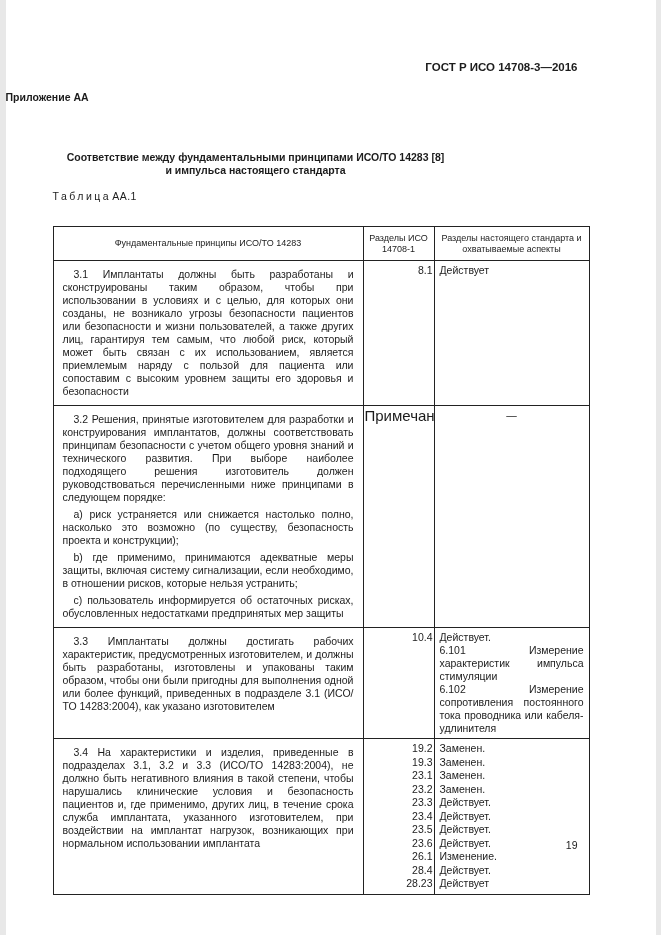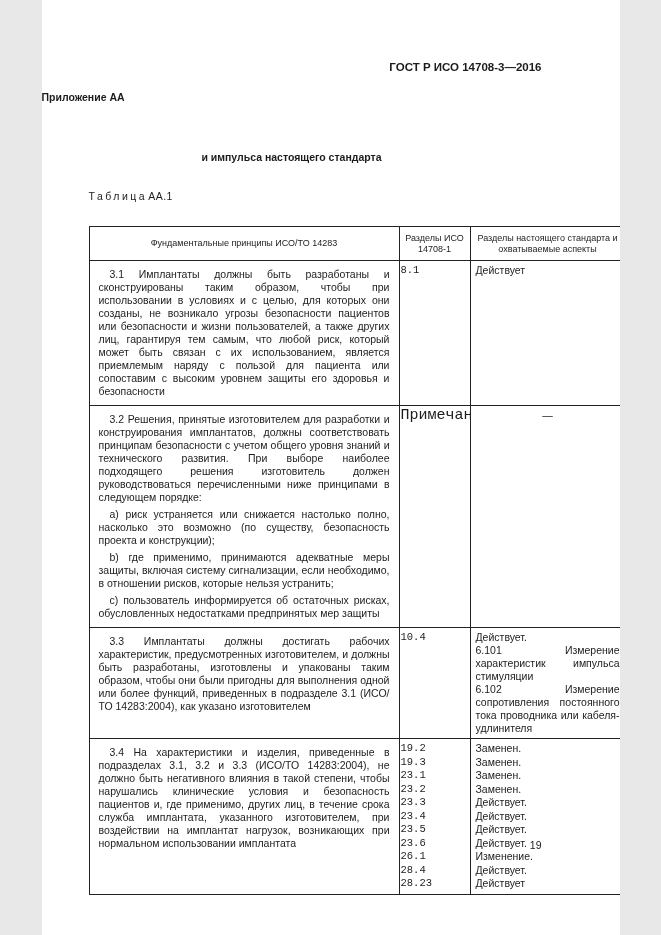--- a/index.html
+++ b/index.html
@@ -1,18 +1,18 @@
 <!DOCTYPE html>
 <html lang="ru"><head>
 <meta charset="utf-8">
 <style>
   html, body { margin: 0; padding: 0; background: #e8e8e8; }
   .page {
     position: relative;
-    width: 578px;
+    width: 650px;
     height: 935px;
     margin: 0 auto;
     background: #ffffff;
     font-family: "Liberation Sans", sans-serif;
     color: #1c1c1c;
     overflow: hidden;
   }
   .doc-number {
     position: absolute;
     top: 61px;
@@ -81,24 +81,23 @@
   tr.r32 { height: 199px; }
   tr.r33 { height: 94px; }
   tr.r34 { height: 154px; }
 
   .corr td.c1 p {
     margin: 4px;
     text-align: justify;
     text-indent: 11px;
   }
   .corr td.c2 {
-    text-align: left;
+    text-align: right;
     padding-left: 1px;
     padding-right: 1px;
-    font-family: Liberation Mono, monospace;
   }
   .corr td.c3 p { margin: 0; text-align: justify; }
   .corr td.c3 .status-first { text-align: left; }
   .note-cell { white-space: nowrap; font-size: 15px; }
   .dash-cell { text-align: center; }
   .num-list div { line-height: 13.5px; }
   .status-list div { line-height: 13.5px; }
 
   .page-number {
     position: absolute;
@@ -112,20 +111,21 @@
 
 <div class="page">
 
   <div class="doc-number">ГОСТ Р ИСО 14708-3—2016</div>
 
   <div class="appendix-block">
     <div>Приложение АА</div>
   </div>
 
   <div class="doc-title">
+    <div>Соответствие между фундаментальными принципами ИСО/ТО 14283 [8]</div>
     <div>и импульса настоящего стандарта</div>
   </div>
 
   <div class="table-caption">
     <span class="caption-word">Таблица</span><span class="caption-num">АА.1</span>
   </div>
 
   <table class="corr">
     <colgroup>
       <col style="width:310px">

